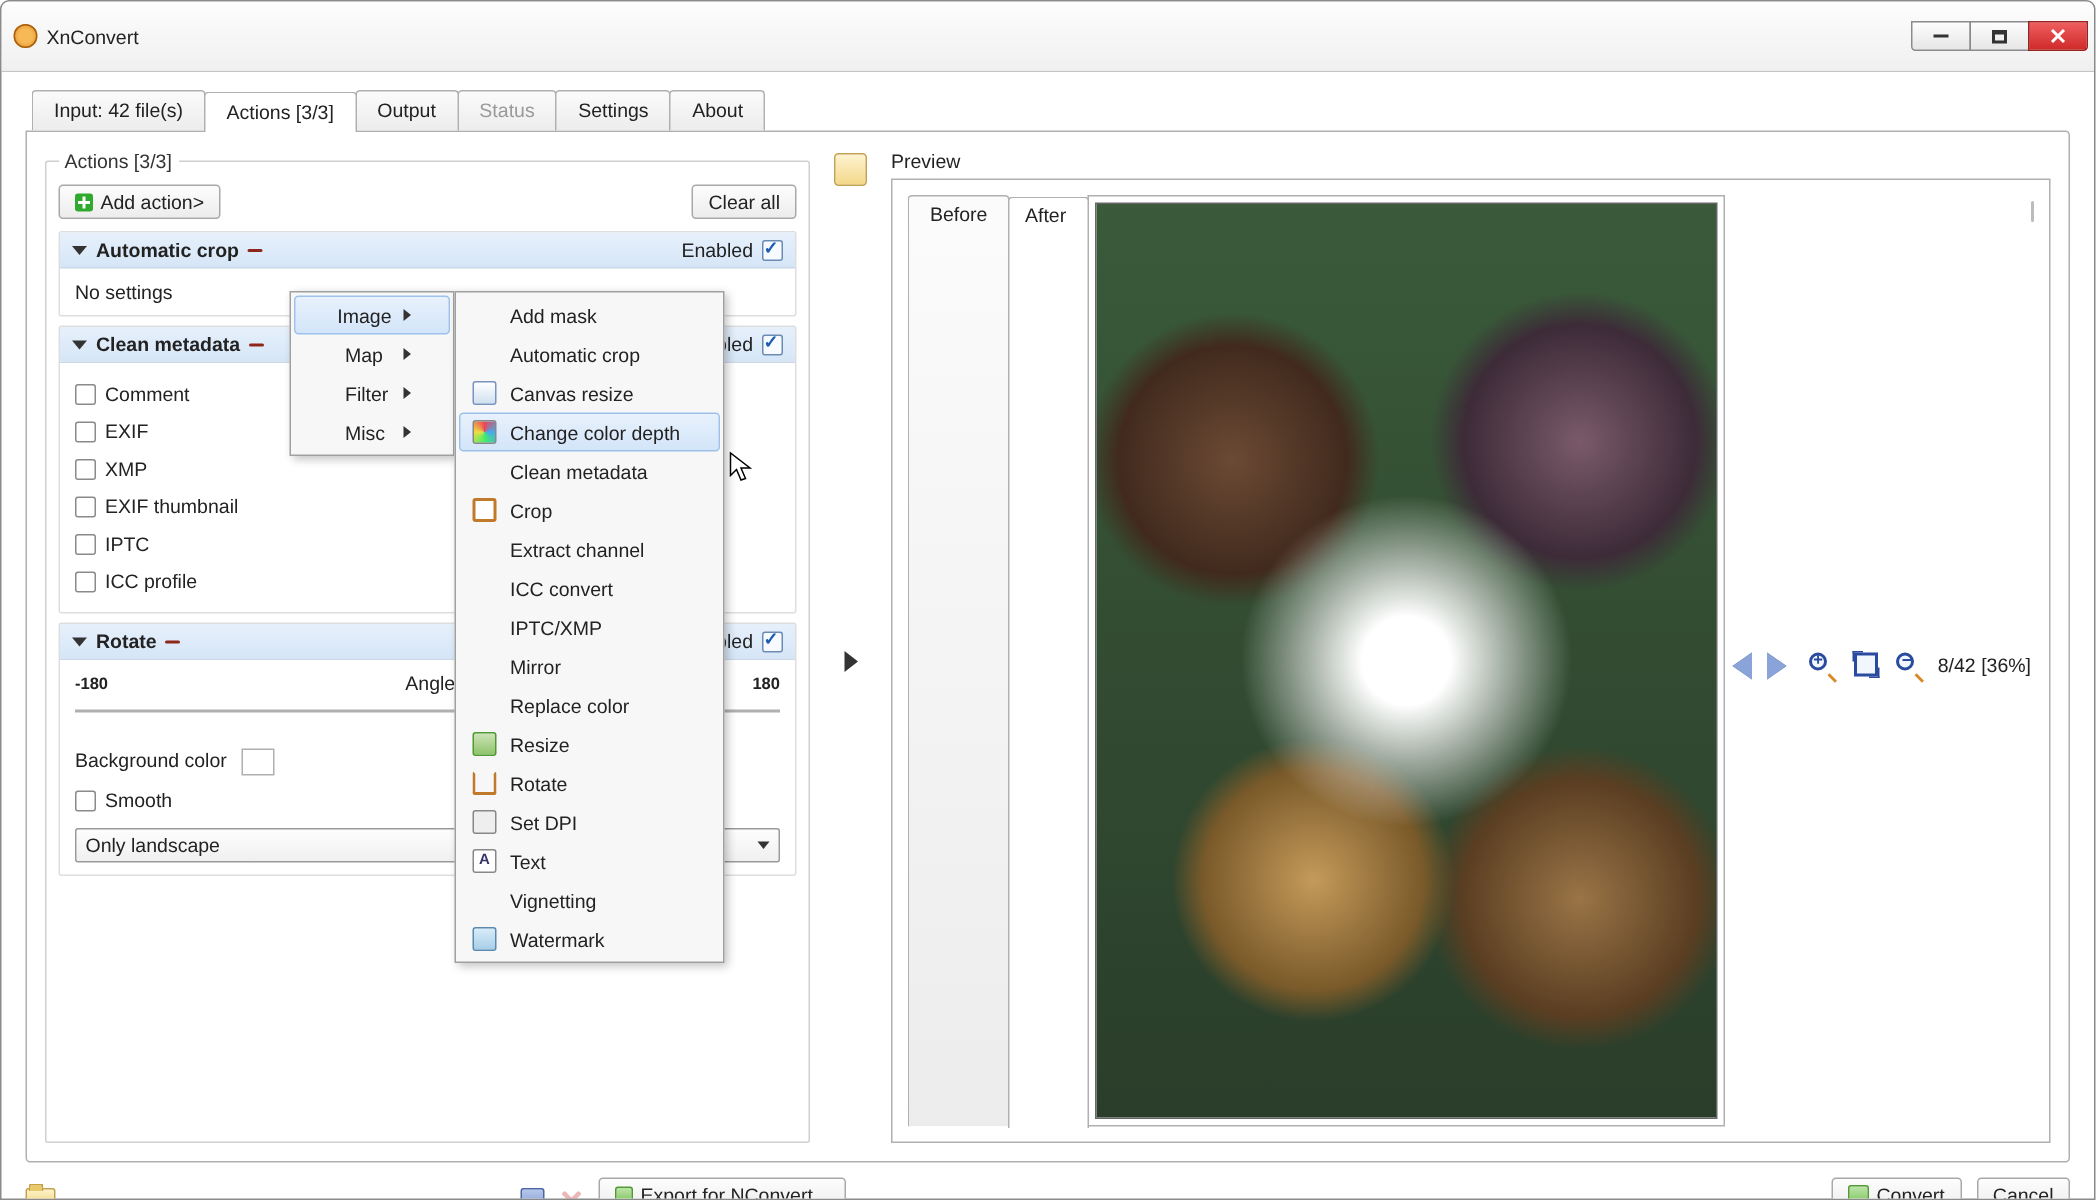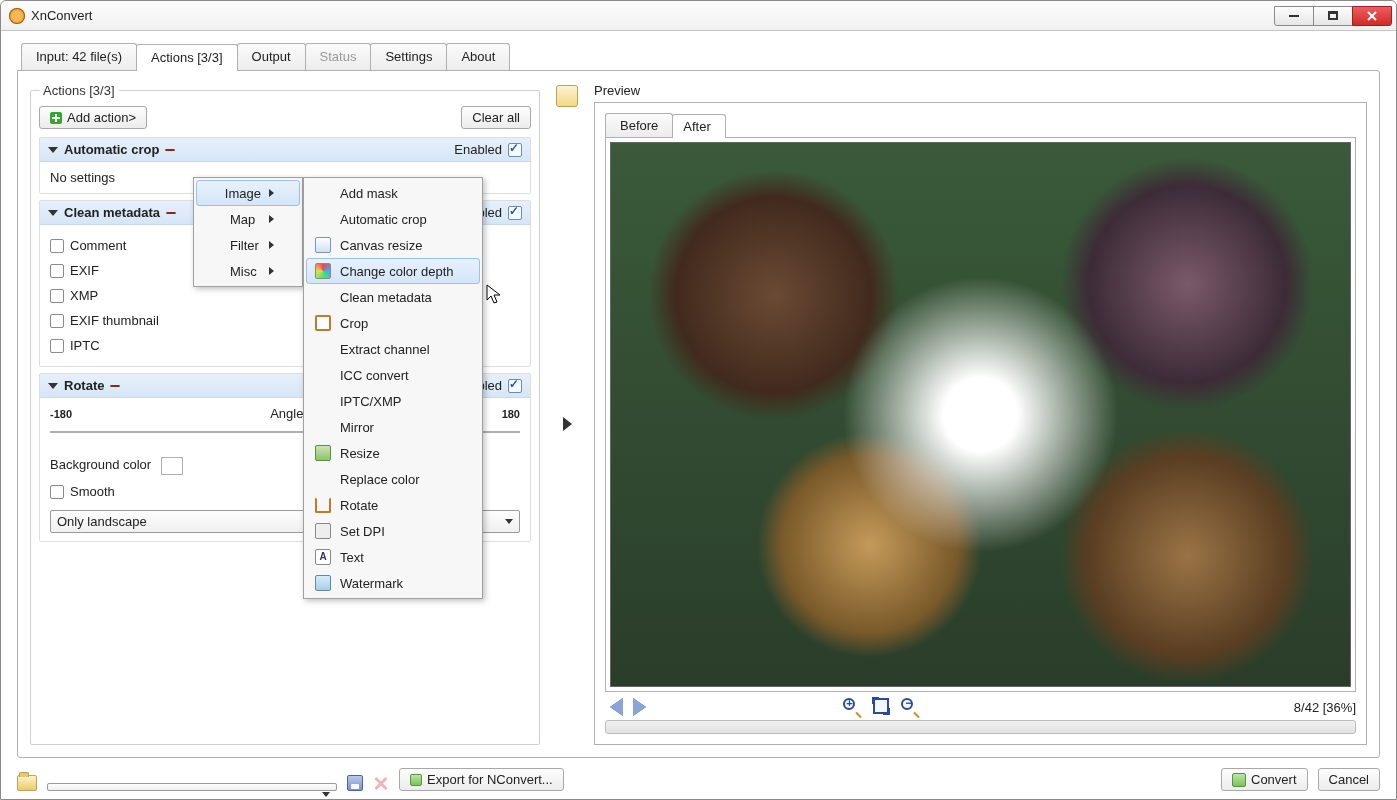--- a/index.html
+++ b/index.html
@@ -1,20 +1,20 @@
 <!DOCTYPE html>
 <html><head>
 <meta charset="utf-8">
 <style>
   * { box-sizing: border-box; }
   html, body { margin:0; padding:0; font-family: "Segoe UI", Tahoma, sans-serif; font-size:13px; color:#222; }
   body { background:#fff; width:1397px; height:800px; overflow:hidden; border:1px solid #8a8a8a; border-radius:6px 6px 0 0; }
 
   
-  .titlebar { height:30px; background:linear-gradient(#fdfdfd,#f0f0f0); border-bottom:1px solid #c5c5c5; display:flex; align-items:center; padding:0 4px 0 8px; border-radius:6px 6px 0 0;}
+  .titlebar { height:47px; background:linear-gradient(#fdfdfd,#f0f0f0); border-bottom:1px solid #c5c5c5; display:flex; align-items:center; padding:0 4px 0 8px; border-radius:6px 6px 0 0;}
   .titlebar .app-icon { width:16px; height:16px; margin-right:6px; background:radial-gradient(circle,#f7b955 40%,#d97f1a 95%); border-radius:50%; box-shadow:inset 0 0 0 1px #a55e0d;}
   .titlebar .caption { flex:0 0 auto; }
   .titlebar .spacer { flex:1;}
   .winbtns { display:flex; }
   .winbtn { width:40px; height:20px; border:1px solid #8a8a8a; margin-left:-1px; display:flex; align-items:center; justify-content:center; background:linear-gradient(#fdfdfd,#e6e6e6); }
   .winbtn.min div { width:10px; height:0; border-bottom:2px solid #333;}
   .winbtn.max div { width:10px; height:9px; border:2px solid #333; border-top-width:3px;}
   .winbtn.close { background:linear-gradient(#ef5e5e,#cf2a2a); border-color:#a02020; }
   .winbtn.close svg { width:12px; height:12px; }
   .winbtns .winbtn:first-child{border-radius:0 0 0 3px;}
@@ -67,21 +67,21 @@
   .combo::after{content:"";position:absolute;right:6px;top:8px;border-left:4px solid transparent;border-right:4px solid transparent;border-top:5px solid #333;}
 
   
   .center-col { flex:0 0 30px; display:flex; flex-direction:column; align-items:center; padding-top:2px;}
   .center-col .imgicon{ width:22px;height:22px;border:1px solid #c3a24f; background:linear-gradient(#fef3d1,#f3d88a); border-radius:3px;}
   .center-col .playarrow{ margin-top:310px; width:0;height:0;border-top:7px solid transparent;border-bottom:7px solid transparent;border-left:9px solid #333;}
 
   
   .preview-area { flex:1; display:flex; flex-direction:column;}
   .preview-title { margin-bottom:4px; }
-  .preview-box { border:1px solid #b0b0b0; flex:1; padding:10px; display:flex; flex-direction:column;}
+  .preview-box { border:1px solid #b0b0b0; flex:1; padding:10px; display:flex; flex-direction:row;}
   .subtabs { display:flex; }
   .subtab { padding:4px 14px; border:1px solid #b0b0b0; border-bottom:none; background:linear-gradient(#fbfbfb,#ececec); margin-right:-1px; border-radius:3px 3px 0 0;}
   .subtab.active { background:#fff; position:relative; top:1px;padding-left:10px;}
   .image-frame { border:1px solid #b0b0b0; flex:1; padding:4px; display:flex;}
   .image-placeholder { flex:1; background:
      radial-gradient(circle at 50% 50%, #fff 0%, #fff 8%, rgba(255,255,255,0) 30%),
      radial-gradient(circle at 22% 28%, #6b4a34 0%, #412a1d 14%, rgba(0,0,0,0) 18%),
      radial-gradient(circle at 78% 26%, #7a5a6a 0%, #3d2b38 14%, rgba(0,0,0,0) 18%),
      radial-gradient(circle at 35% 74%, #c49a5a 0%, #7a5a2a 14%, rgba(0,0,0,0) 18%),
      radial-gradient(circle at 78% 76%, #9a7446 0%, #5a3e22 14%, rgba(0,0,0,0) 18%),
@@ -225,20 +225,24 @@
               <span>XMP</span>
             </div>
           <div class="checkrow">
               <span class="checkbox"></span>
               <span>EXIF thumbnail</span>
             </div>
           <div class="checkrow">
               <span class="checkbox"></span>
               <span>IPTC</span>
             </div>
+          <div class="checkrow">
+              <span class="checkbox"></span>
+              <span>ICC profile</span>
+            </div>
         </div>
       </div>
 
       <div class="panel">
         <div class="panel-header">
           <span class="disclose"></span>
           <span class="title">Rotate</span>
           <span class="minus-icon"></span>
           <span class="spacer"></span>
           <span class="enabled-label">Enabled</span>
@@ -368,46 +372,50 @@
         </div>
       <div class="row">
           <span class="micon"></span>
           <span>IPTC/XMP</span>
         </div>
       <div class="row">
           <span class="micon"></span>
           <span>Mirror</span>
         </div>
       <div class="row">
+          <span class="micon"></span>
+          <span>Replace color</span>
+        </div>
+      <div class="row">
           <span class="micon">
             <span class="ic ic-resize"></span>
           </span>
           <span>Resize</span>
         </div>
       <div class="row">
-          <span class="micon"></span>
-          <span>Replace color</span>
-        </div>
-      <div class="row">
           <span class="micon">
             <span class="ic ic-rotate"></span>
           </span>
           <span>Rotate</span>
         </div>
       <div class="row">
           <span class="micon">
             <span class="ic ic-dpi"></span>
           </span>
           <span>Set DPI</span>
         </div>
       <div class="row">
           <span class="micon">
             <span class="ic ic-text"></span>
           </span>
           <span>Text</span>
+        </div>
+      <div class="row">
+          <span class="micon"></span>
+          <span>Vignetting</span>
         </div>
       <div class="row">
           <span class="micon">
             <span class="ic ic-wm"></span>
           </span>
           <span>Watermark</span>
         </div>
     </div>
 
     <svg class="cursor" width="18" height="22">

